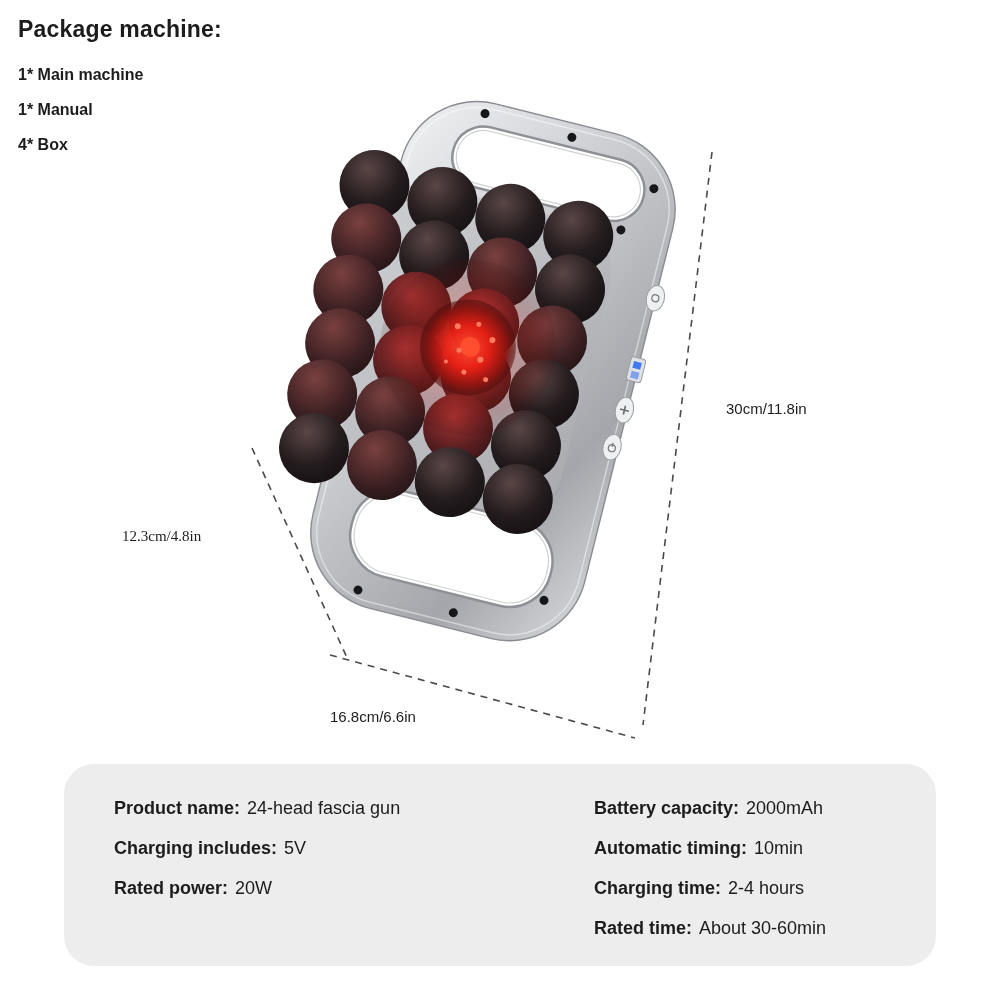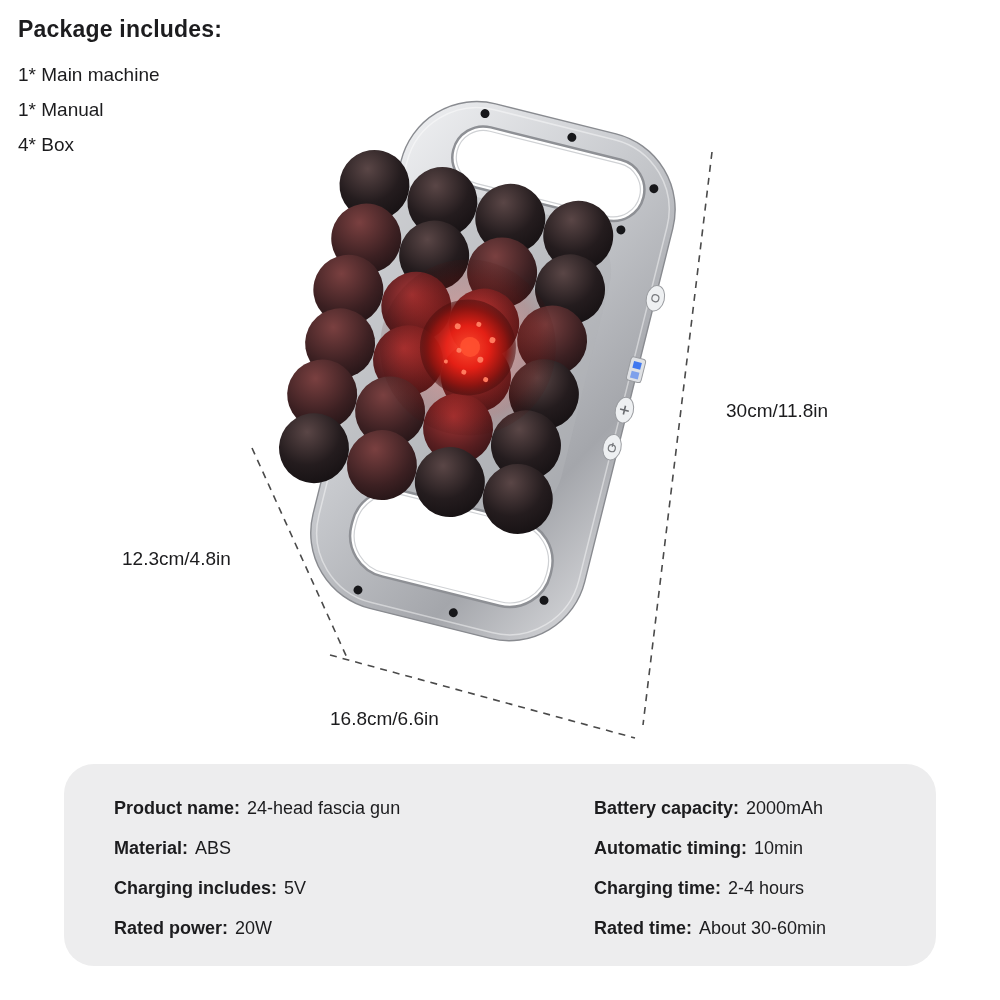--- a/index.html
+++ b/index.html
@@ -3,45 +3,45 @@
 <meta charset="utf-8">
 <style>
   html,body{margin:0;padding:0;background:#ffffff;}
   body{
     width:1000px;height:1000px;position:relative;overflow:hidden;
     font-family:"Liberation Sans","DejaVu Sans",sans-serif;color:#1c1c1e;
   }
   
   .package{position:absolute;left:18px;top:16px;}
   .package-title{font-size:23px;font-weight:600;letter-spacing:.2px;margin-bottom:14px;}
-  .package-item{font-size:19px;line-height:35px;font-weight:400;}
+  .package-item{font-size:16px;line-height:35px;font-weight:700;}
   
   .figure{position:absolute;left:0;top:0;}
   
-  .dim{position:absolute;font-size:19px;font-weight:400;white-space:nowrap;}
+  .dim{position:absolute;font-size:15px;font-weight:400;white-space:nowrap;}
   .dim-height{left:726px;top:400px;}
-  .dim-depth{left:122px;top:548px;}
+  .dim-depth{left:122px;top:528px;font-family:Liberation Serif, serif;}
   .dim-width{left:330px;top:708px;}
   
   .spec-card{
     position:absolute;left:64px;top:764px;width:872px;height:202px;
     background:#ededee;border-radius:30px;box-sizing:border-box;
     display:flex;padding:24px 0 0 50px;
   }
   .spec-col{display:flex;flex-direction:column;}
   .spec-col-left{width:480px;}
   .spec-row{font-size:18px;line-height:40px;white-space:nowrap;}
   .spec-label{font-weight:700;margin-right:7px;}
   .spec-value{font-weight:400;text-align:center;}
 </style>
 </head>
 <body>
 
 <div class="package">
-  <div class="package-title">Package includes:</div>
+  <div class="package-title">Package machine:</div>
   <div class="package-item">1* Main machine</div>
   <div class="package-item">1* Manual</div>
   <div class="package-item">4* Box</div>
 </div>
 
 <svg class="figure" width="1000" height="760" viewBox="0 0 1000 760" aria-hidden="true">
   <defs>
     <linearGradient id="bodyGrad" x1="0" y1="0" x2="1" y2="1">
       <stop offset="0" stop-color="#f0f1f3"></stop>
       <stop offset="0.4" stop-color="#c9cbcf"></stop>
@@ -166,23 +166,20 @@
 <div class="dim dim-height">30cm/11.8in</div>
 <div class="dim dim-depth">12.3cm/4.8in</div>
 <div class="dim dim-width">16.8cm/6.6in</div>
 
 <div class="spec-card">
   <div class="spec-col spec-col-left">
     <div class="spec-row">
       <span class="spec-label">Product name:</span><span class="spec-value">24-head fascia gun</span>
     </div>
     <div class="spec-row">
-      <span class="spec-label">Material:</span><span class="spec-value">ABS</span>
-    </div>
-    <div class="spec-row">
       <span class="spec-label">Charging includes:</span><span class="spec-value">5V</span>
     </div>
     <div class="spec-row">
       <span class="spec-label">Rated power:</span><span class="spec-value">20W</span>
     </div>
   </div>
   <div class="spec-col">
     <div class="spec-row">
       <span class="spec-label">Battery capacity:</span><span class="spec-value">2000mAh</span>
     </div>

